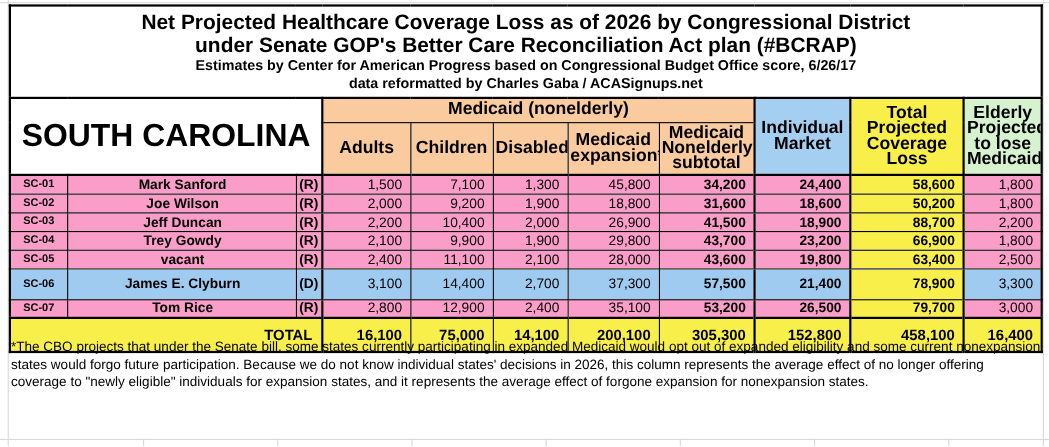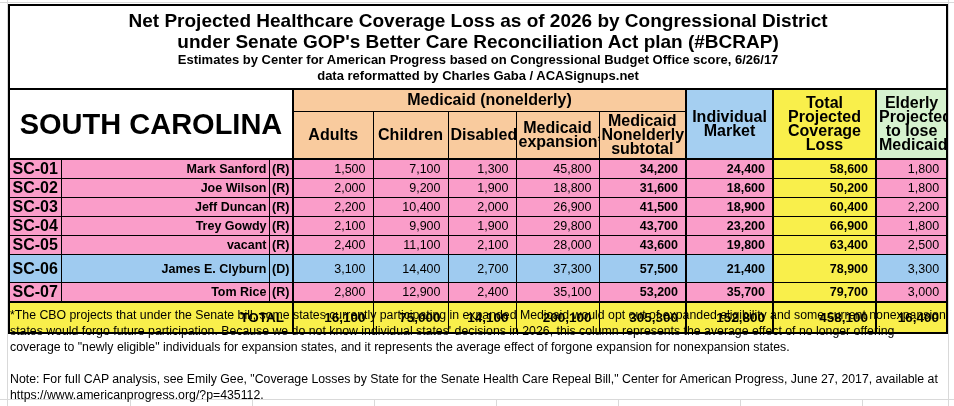--- a/index.html
+++ b/index.html
@@ -23,22 +23,22 @@
               vertical-align:middle;letter-spacing:0px;}
   .hdr{font-size:16px;font-weight:bold;text-align:center;vertical-align:middle;line-height:14px;
        white-space:normal;}
   .bg-med{background:var(--peach);}
   .bg-ind{background:var(--lightblue);}
   .bg-total{background:var(--yellow);}
   .bg-elderly{background:var(--green);}
   
   tr.row-r td{background:var(--pink);}
   tr.row-d td{background:var(--blue);}
-  .c-dist{font-size:16px;font-weight:bold;text-align:center;}
-  .c-name{font-size:12.5px;font-weight:bold;text-align:right;padding-left:4px;}
+  .c-dist{font-size:10px;font-weight:bold;text-align:center;}
+  .c-name{font-size:12.5px;font-weight:bold;text-align:center;padding-left:4px;}
   .c-party{font-size:12.5px;font-weight:bold;text-align:center;padding:0;}
   .c-num{font-size:12.5px;text-align:right;padding-right:7px;}
   .bold{font-weight:bold;}
   td.c-total{background:var(--yellow) !important;}
   
   tr.total-row td{background:var(--yellow);font-weight:bold;font-size:13.5px;}
   .c-total-label{text-align:right;padding-right:8px;}
   .grand{font-size:18px;}
   
   .notes{position:absolute;left:10px;top:307px;width:936px;font-size:12.3px;line-height:16px;
@@ -132,21 +132,21 @@
     <tr class="row-r" style="height:17px;">
       <td class="c-dist">SC-03</td>
       <td class="c-name">Jeff Duncan</td>
       <td class="c-party b-r2">(R)</td>
       <td class="c-num">2,200</td>
       <td class="c-num">10,400</td>
       <td class="c-num">2,000</td>
       <td class="c-num">26,900</td>
       <td class="c-num bold b-r2">41,500</td>
       <td class="c-num bold b-r2">18,900</td>
-      <td class="c-num bold c-total b-r2">60,400</td>
+      <td class="c-num bold c-total b-r2">88,700</td>
       <td class="c-num">2,200</td>
     </tr>
     <tr class="row-r" style="height:17px;">
       <td class="c-dist">SC-04</td>
       <td class="c-name">Trey Gowdy</td>
       <td class="c-party b-r2">(R)</td>
       <td class="c-num">2,100</td>
       <td class="c-num">9,900</td>
       <td class="c-num">1,900</td>
       <td class="c-num">29,800</td>
@@ -183,37 +183,36 @@
     </tr>
     <tr class="row-r" style="height:17px;">
       <td class="c-dist">SC-07</td>
       <td class="c-name">Tom Rice</td>
       <td class="c-party b-r2">(R)</td>
       <td class="c-num">2,800</td>
       <td class="c-num">12,900</td>
       <td class="c-num">2,400</td>
       <td class="c-num">35,100</td>
       <td class="c-num bold b-r2">53,200</td>
-      <td class="c-num bold b-r2">35,700</td>
+      <td class="c-num bold b-r2">26,500</td>
       <td class="c-num bold c-total b-r2">79,700</td>
       <td class="c-num">3,000</td>
     </tr>
 
     <tr class="total-row" style="height:31px;">
       <td colspan="3" class="c-total-label b-t2 b-r2">TOTAL</td>
       <td class="c-num b-t2">16,100</td>
       <td class="c-num b-t2">75,000</td>
       <td class="c-num b-t2">14,100</td>
       <td class="c-num b-t2">200,100</td>
       <td class="c-num b-t2 b-r2">305,300</td>
       <td class="c-num b-t2 b-r2">152,800</td>
       <td class="c-num grand b-t2 b-r2">458,100</td>
       <td class="c-num b-t2">16,400</td>
     </tr>
   </tbody>
     </table>
 
   <div class="notes">
     <p>*The CBO projects that under the Senate bill, some states currently participating in expanded Medicaid would opt out of expanded eligibility and some current nonexpansion states would forgo future participation. Because we do not know individual states' decisions in 2026, this column represents the average effect of no longer offering coverage to "newly eligible" individuals for expansion states, and it represents the average effect of forgone expansion for nonexpansion states.</p>
-    <p>Note: For full CAP analysis, see Emily Gee, "Coverage Losses by State for the Senate Health Care Repeal Bill," Center for American Progress, June 27, 2017, available at https://www.americanprogress.org/?p=435112.</p>
   </div>
 
 </div>
 
 </body></html>

